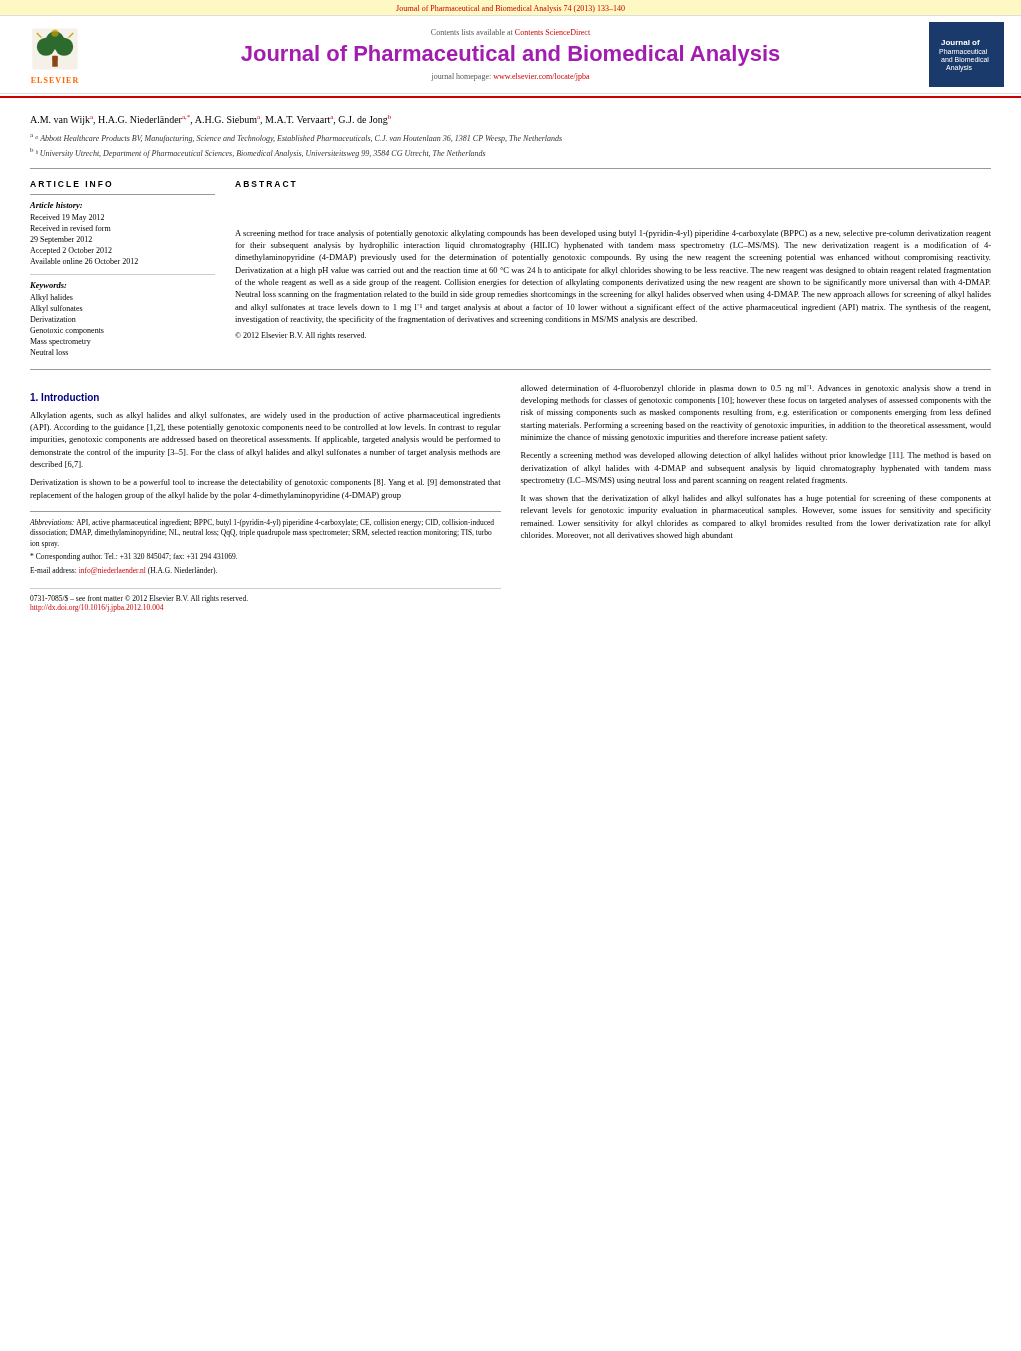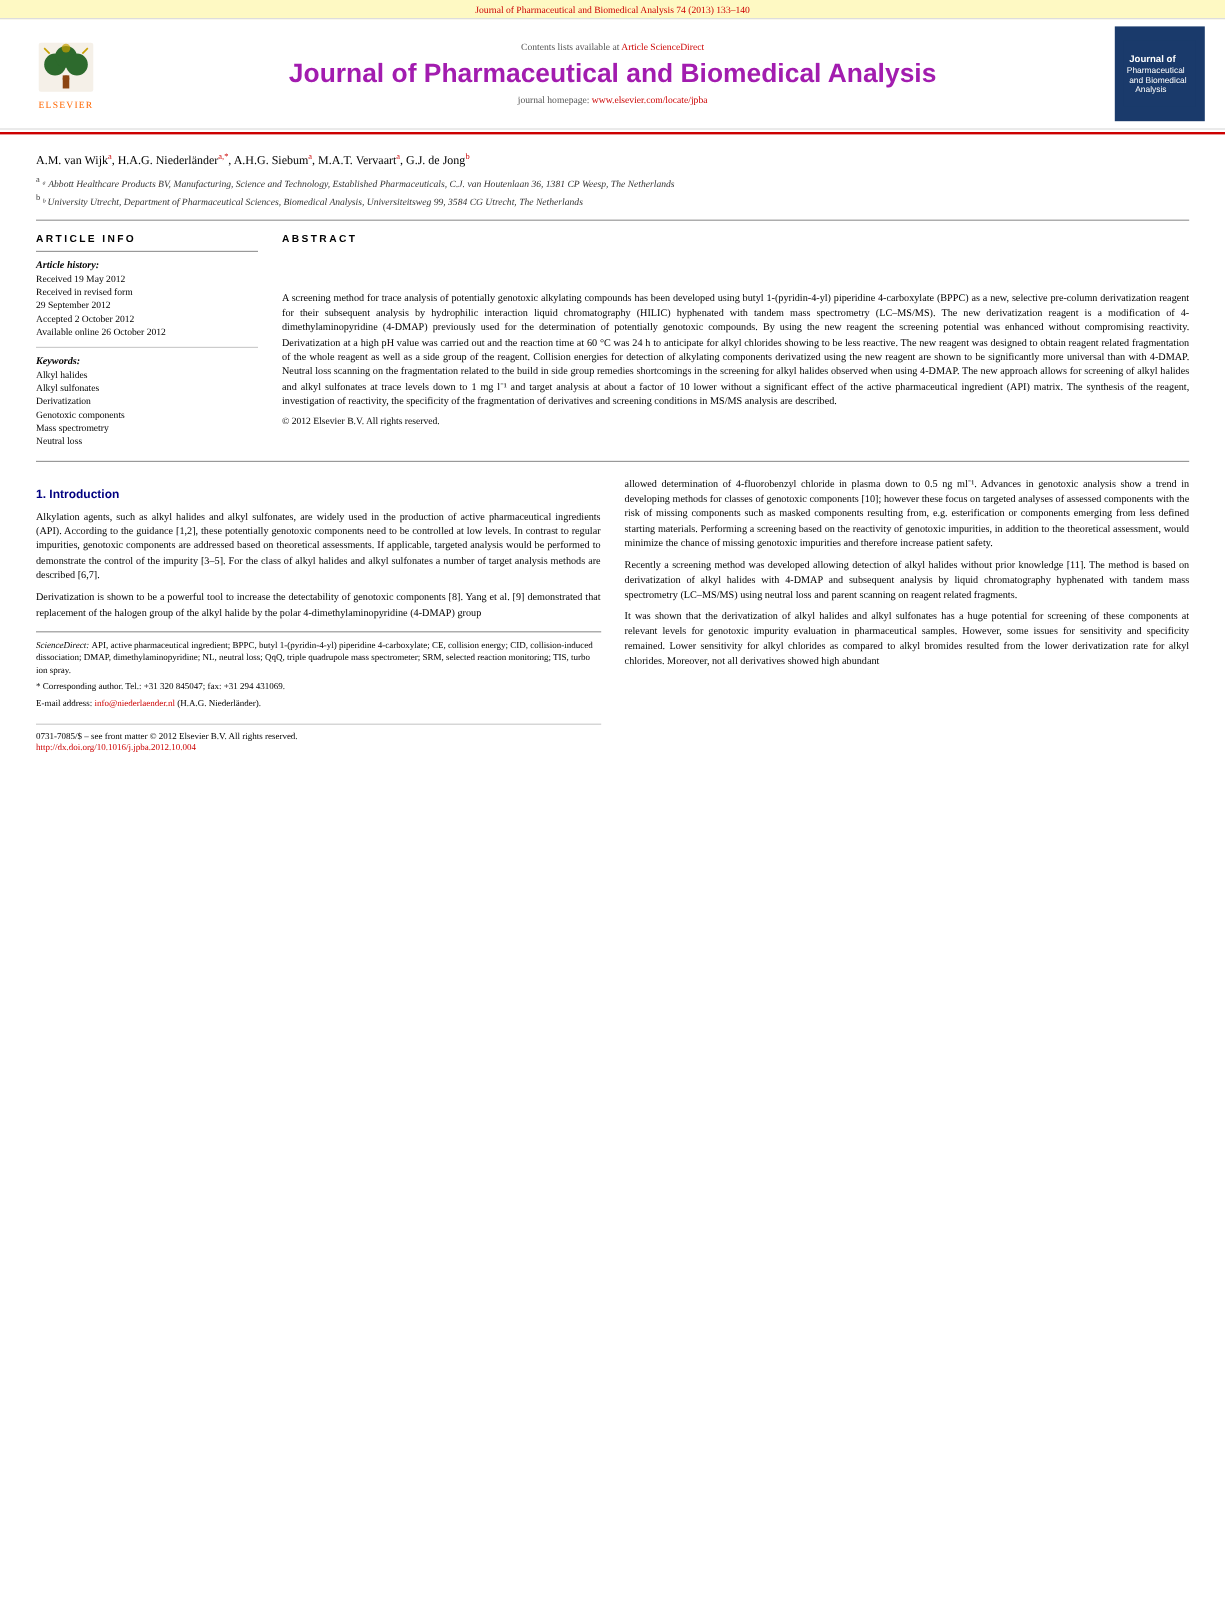--- a/index.html
+++ b/index.html
@@ -53,21 +53,21 @@
     }
 
     .elsevier-tree {
       width: 60px;
       height: 50px;
     }
 
     .elsevier-text {
       font-size: 8px;
       color: #f60;
-      font-weight: normal;
+      font-weight: bold;
       letter-spacing: 1px;
       margin-top: 2px;
     }
 
     .journal-title-area {
       flex: 1;
       text-align: center;
     }
 
     .sciverse-line {
@@ -103,21 +103,21 @@
       width: 80px;
       min-width: 80px;
       margin-left: 10px;
       display: flex;
       align-items: center;
       justify-content: center;
     }
 
     .right-logo-box {
       width: 75px;
-      height: 79px;
+      height: 65px;
       background: #1a3a6b;
       display: flex;
       flex-direction: column;
       align-items: center;
       justify-content: center;
       color: white;
       font-size: 7px;
       font-family: Arial, sans-serif;
       text-align: center;
       padding: 3px;
@@ -332,21 +332,21 @@
           <line x1="10" y1="10" x2="15" y2="15" stroke="#c8a000" stroke-width="1.5"></line>
           <line x1="50" y1="10" x2="45" y2="15" stroke="#c8a000" stroke-width="1.5"></line>
           <circle cx="30" cy="10" r="4" fill="#c8a000" opacity="0.7"></circle>
         </svg>
         <div class="elsevier-text">ELSEVIER</div>
       </div>
 
       <div class="journal-title-area">
         <div class="sciverse-line">
           <span>Contents lists available at</span>
-          <span class="sciverse-link" style="cursor:pointer;">Article ScienceDirect</span>
+          <span class="sciverse-link" style="cursor:pointer;">Contents ScienceDirect</span>
         </div>
         <div class="journal-name">Journal of Pharmaceutical and Biomedical Analysis</div>
         <div class="journal-homepage">
           <span>journal homepage:</span>
           <span class="homepage-link" style="cursor:pointer;">www.elsevier.com/locate/jpba</span>
         </div>
       </div>
 
       <div class="right-logo">
         <div class="right-logo-box">
@@ -413,21 +413,21 @@
 
     <div class="body-two-col">
 
       <div class="body-left">
         <div class="section-title">1. Introduction</div>
         <div class="body-text">Alkylation agents, such as alkyl halides and alkyl sulfonates, are widely used in the production of active pharmaceutical ingredients (API). According to the guidance [1,2], these potentially genotoxic components need to be controlled at low levels. In contrast to regular impurities, genotoxic components are addressed based on theoretical assessments. If applicable, targeted analysis would be performed to demonstrate the control of the impurity [3–5]. For the class of alkyl halides and alkyl sulfonates a number of target analysis methods are described [6,7].</div>
         <div class="body-text">Derivatization is shown to be a powerful tool to increase the detectability of genotoxic components [8]. Yang et al. [9] demonstrated that replacement of the halogen group of the alkyl halide by the polar 4-dimethylaminopyridine (4-DMAP) group</div>
 
         <div class="footnotes-area">
           <div class="footnote-text">
-            <em><span>ScienceDirect: </span></em><span>API, active pharmaceutical ingredient; BPPC, butyl 1-(pyridin-4-yl) piperidine 4-carboxylate; CE, collision energy; CID, collision-induced dissociation; DMAP, dimethylaminopyridine; NL, neutral loss; QqQ, triple quadrupole mass spectrometer; SRM, selected reaction monitoring; TIS, turbo ion spray.</span>
+            <em><span>Abbreviations: </span></em><span>API, active pharmaceutical ingredient; BPPC, butyl 1-(pyridin-4-yl) piperidine 4-carboxylate; CE, collision energy; CID, collision-induced dissociation; DMAP, dimethylaminopyridine; NL, neutral loss; QqQ, triple quadrupole mass spectrometer; SRM, selected reaction monitoring; TIS, turbo ion spray.</span>
           </div>
           <div class="footnote-text">
             <span>* Corresponding author. Tel.: +31 320 845047; fax: +31 294 431069.</span>
           </div>
           <div class="footnote-text">
             <span>E-mail address:</span>
             <span class="red-link" style="cursor:pointer;">info@niederlaender.nl</span>
             <span>(H.A.G. Niederländer).</span>
           </div>
         </div>

